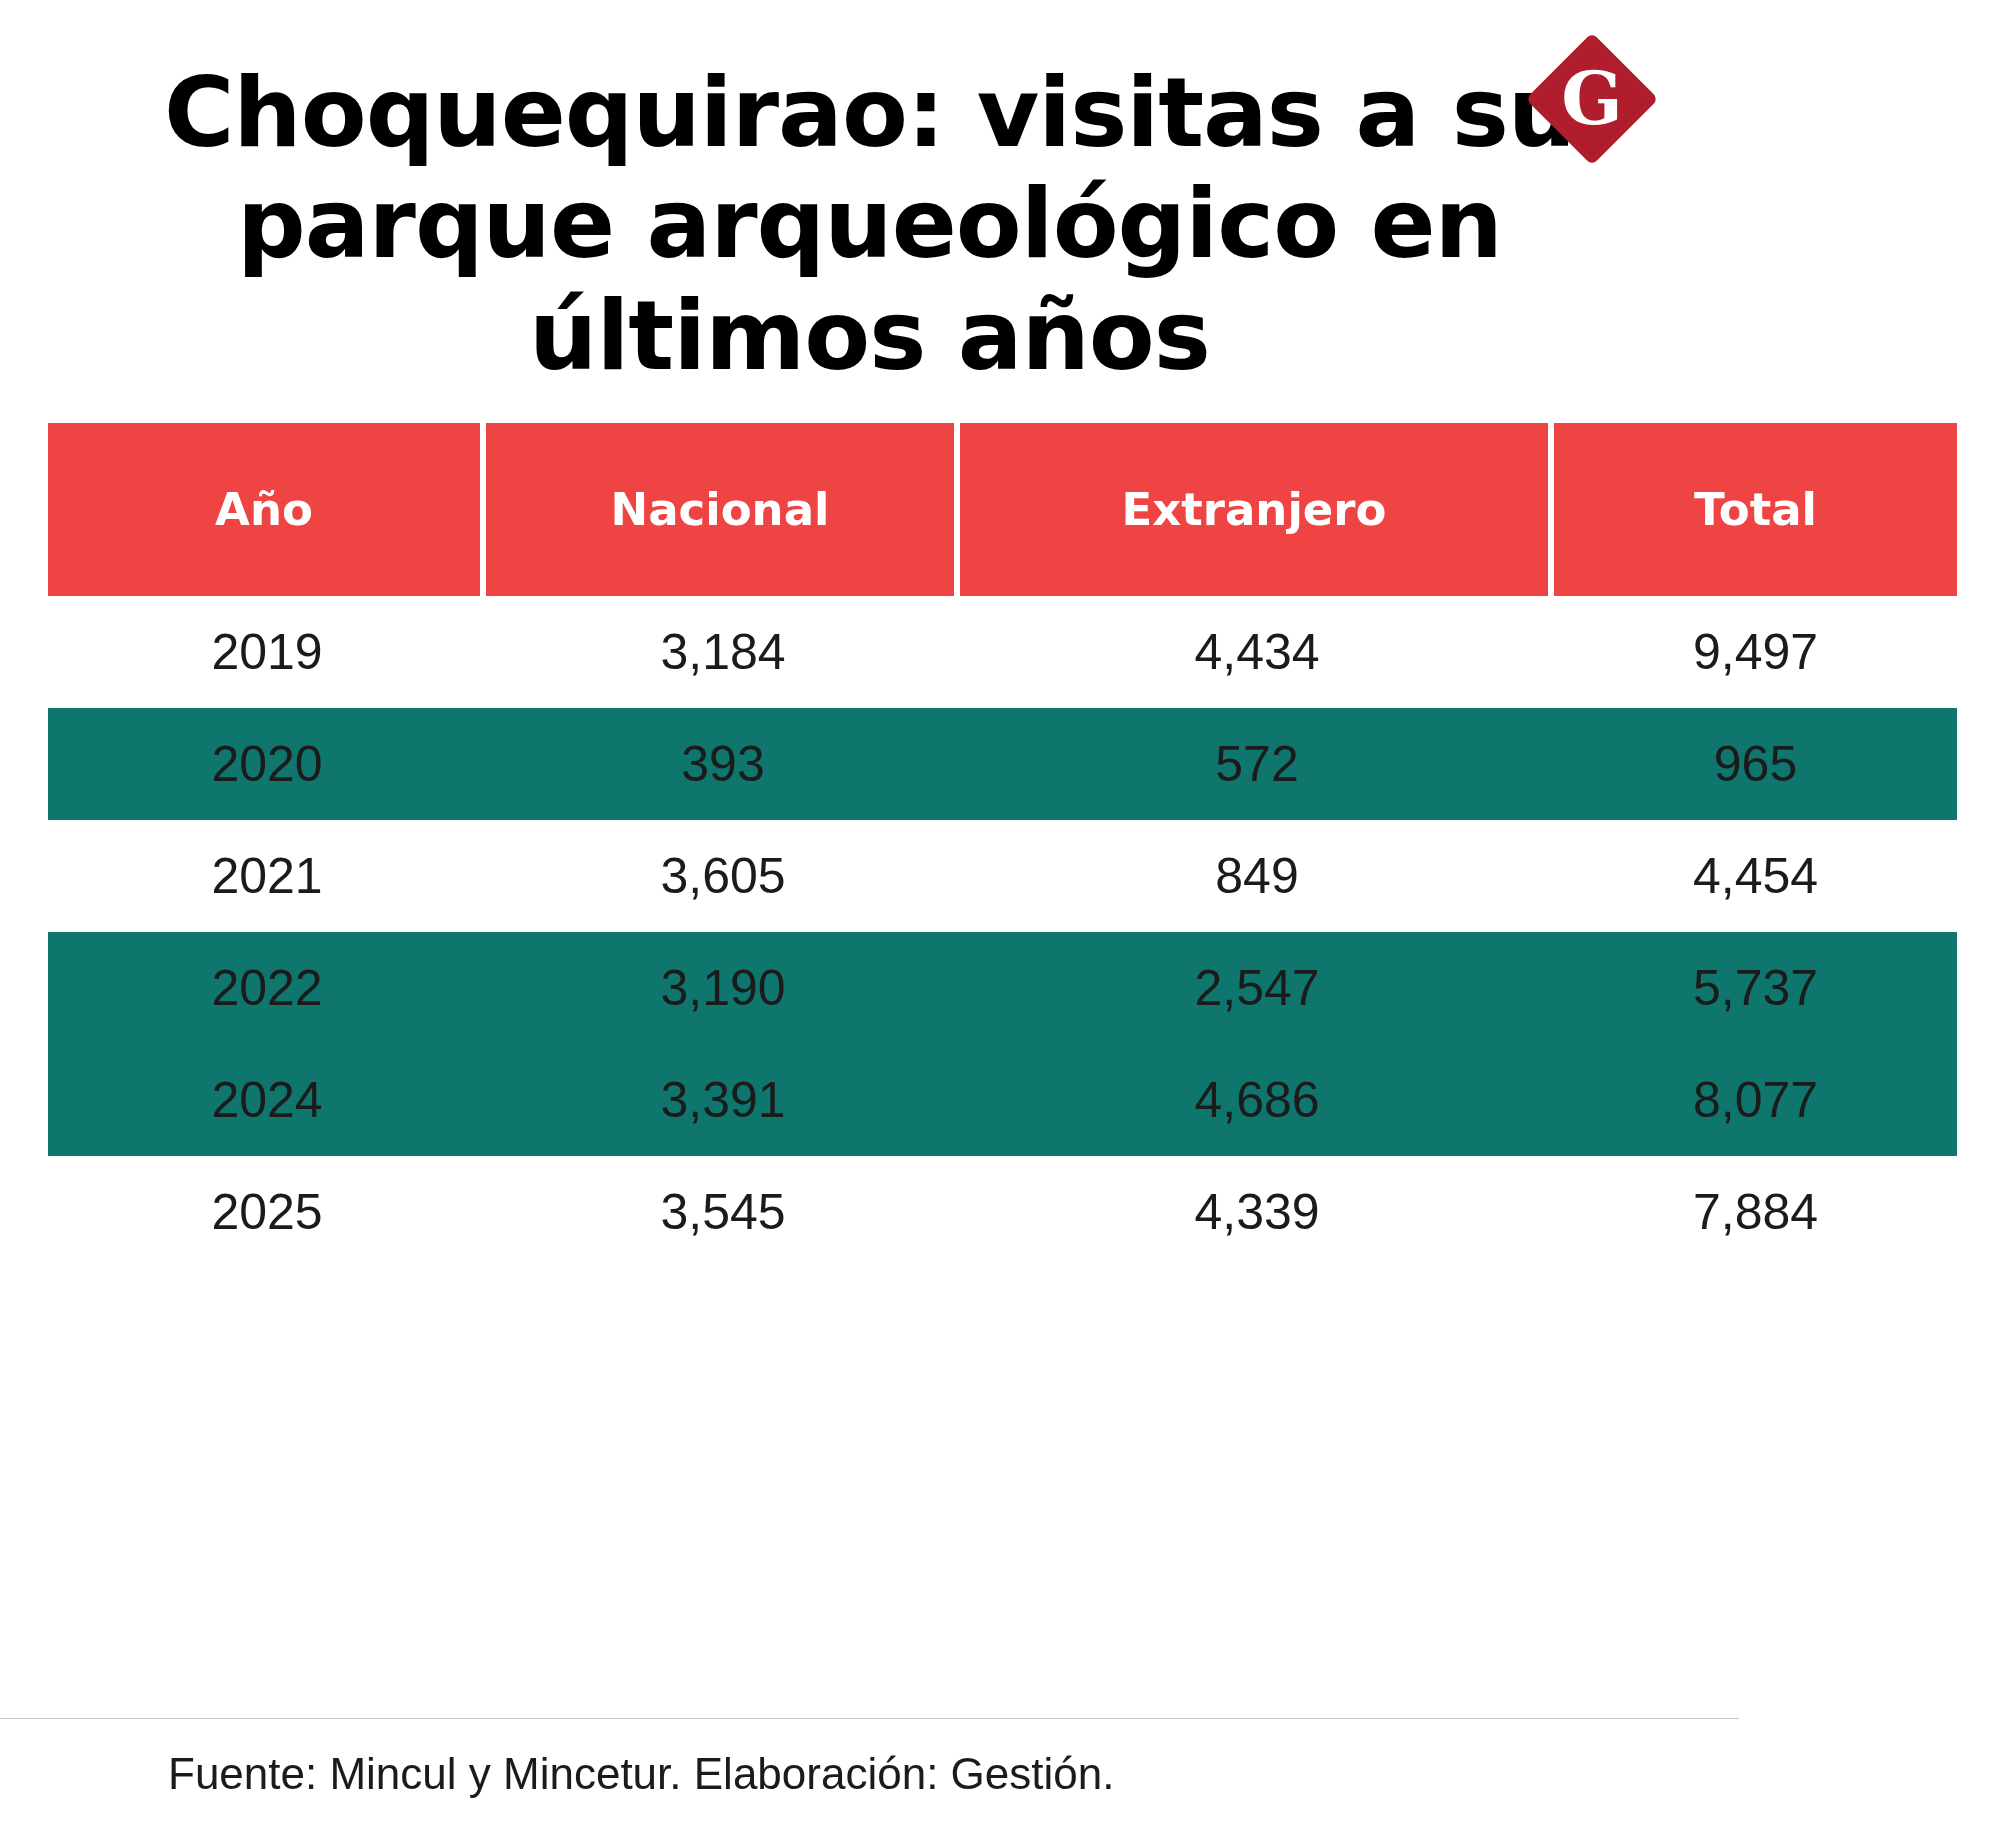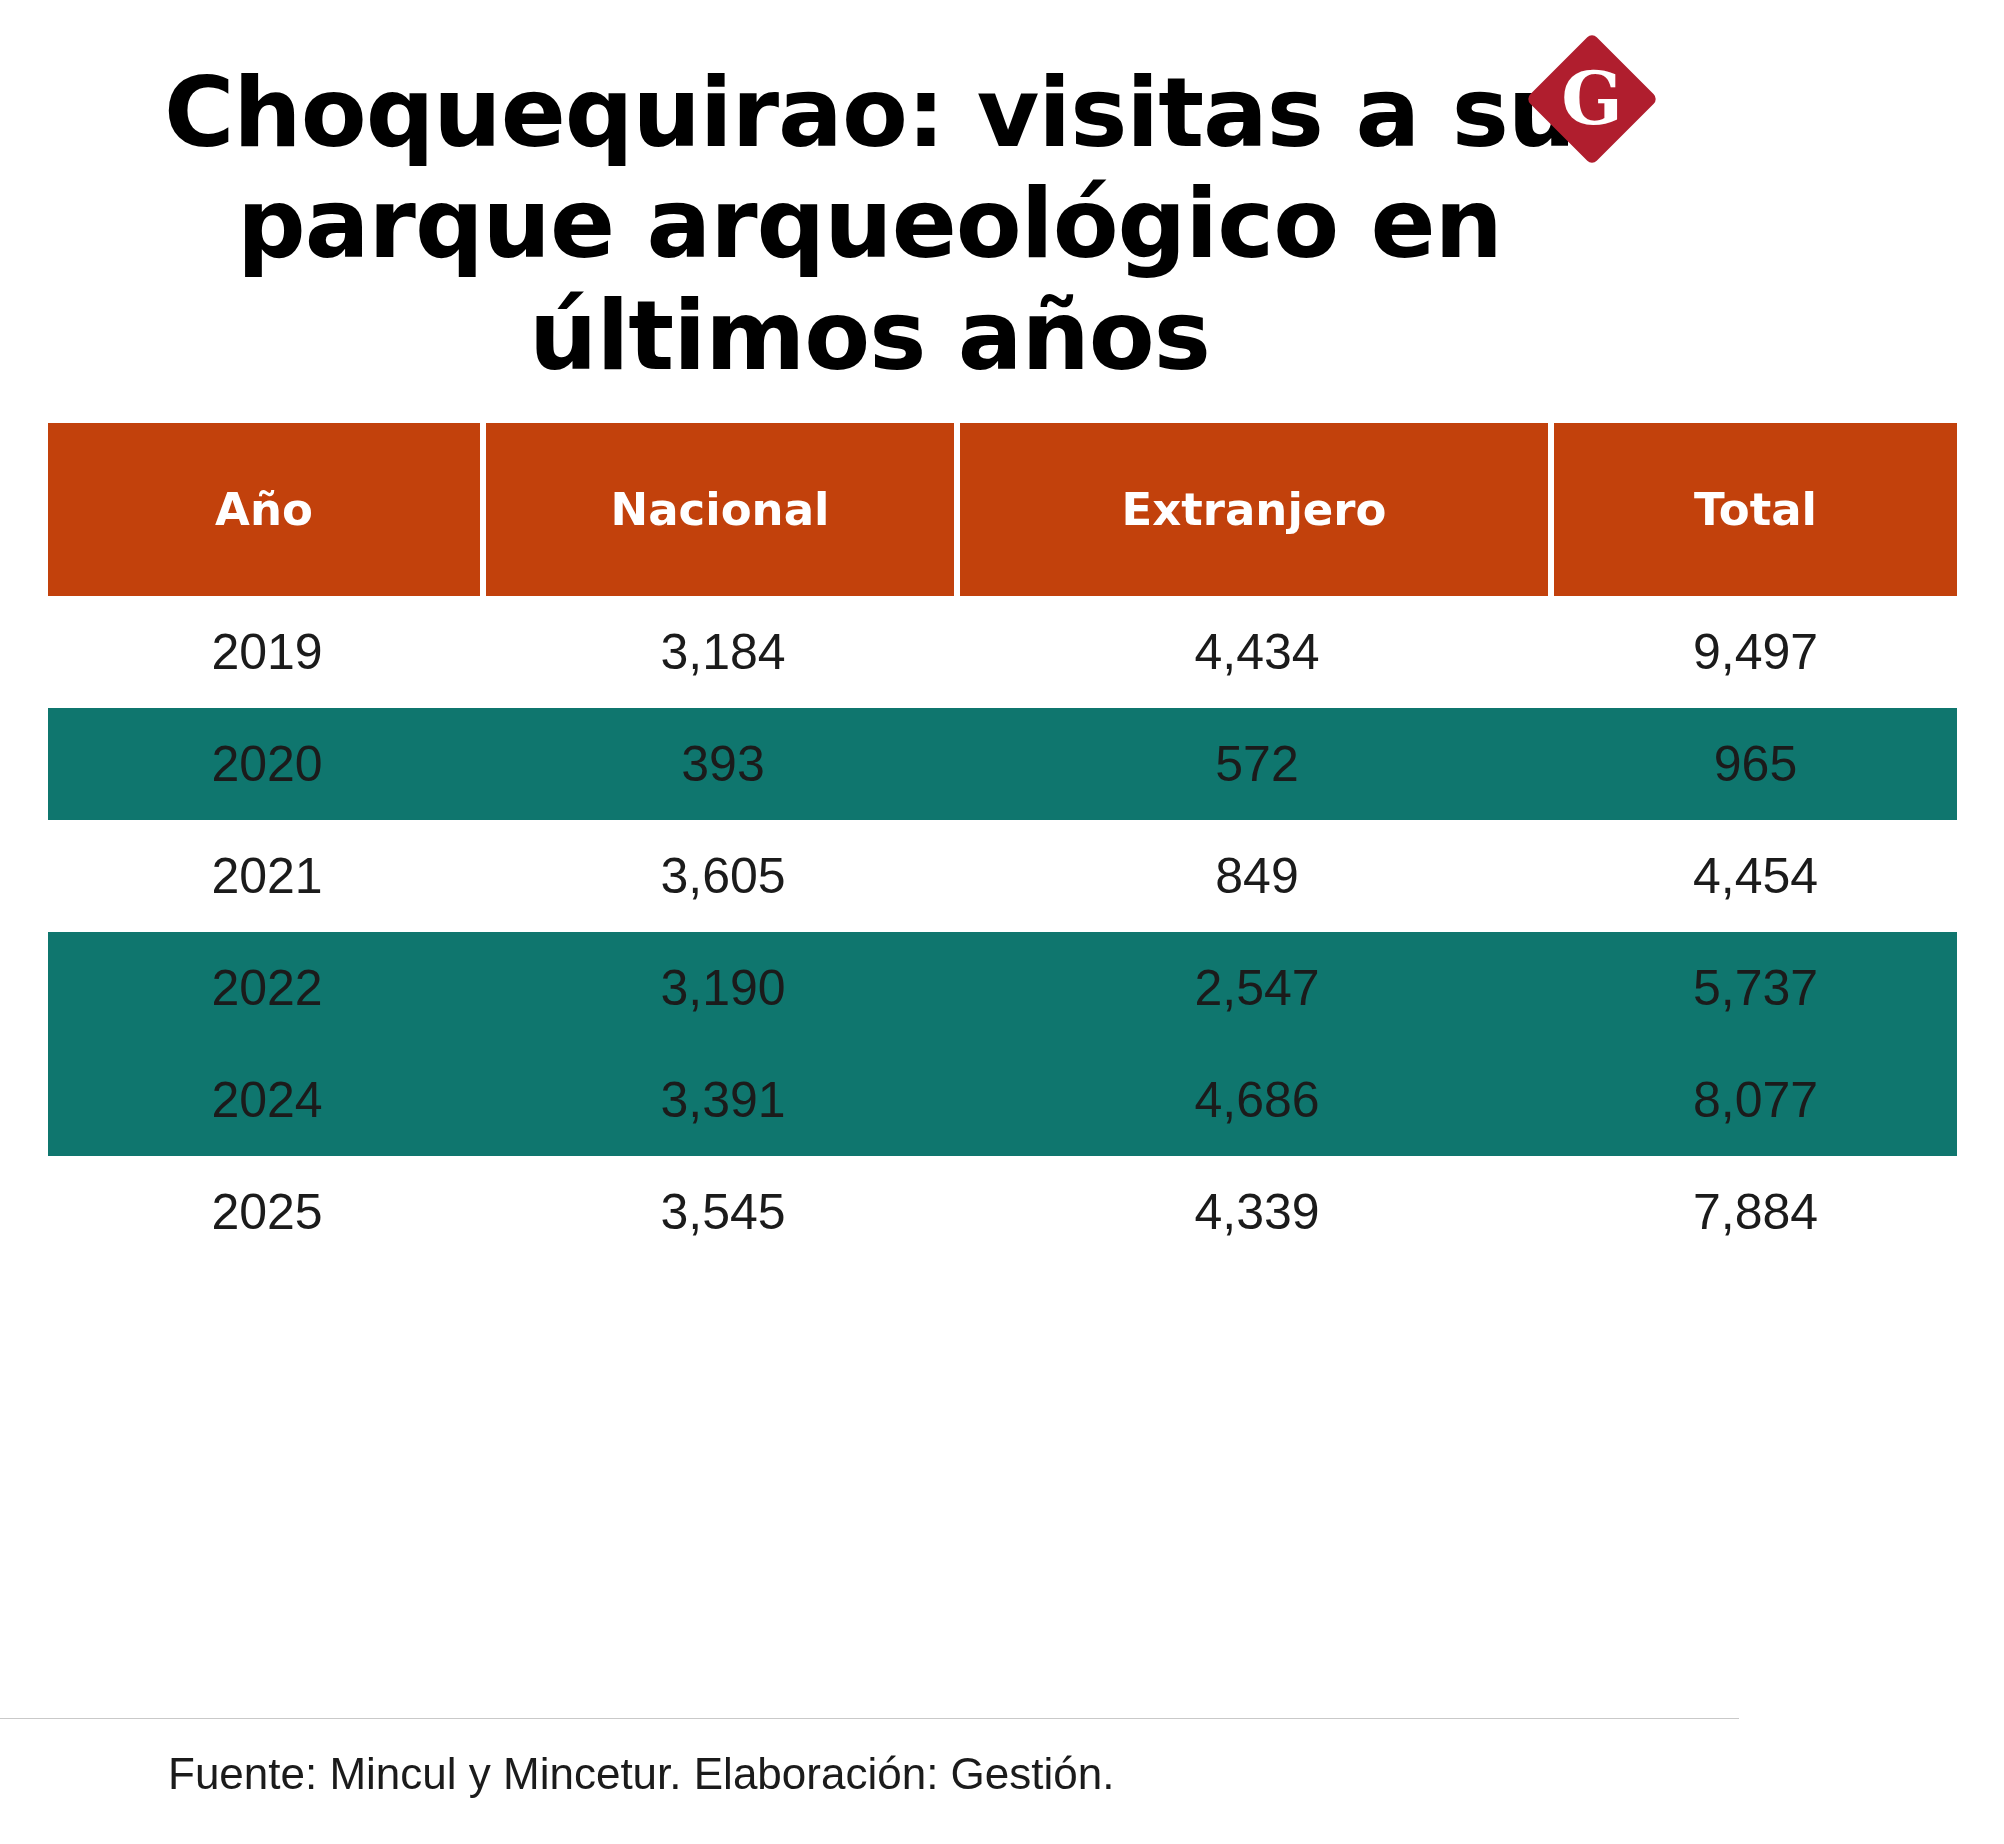--- a/index.html
+++ b/index.html
@@ -89,21 +89,21 @@
     border-spacing: 0;
     width: 1909px;
     table-layout: fixed;
   }
   table.data col.c0 { width: 438px; }
   table.data col.c1 { width: 474px; }
   table.data col.c2 { width: 594px; }
   table.data col.c3 { width: 403px; }
 
   table.data thead th {
-    background: #c2410c;
+    background: #ef4444;
     color: #ffffff;
     font-family: "DejaVu Sans", sans-serif;
     font-weight: bold;
     font-size: 45px;
     height: 171px;
     text-align: center;
     vertical-align: middle;
     border-right: 6.7px solid #ffffff;
     letter-spacing: 0px;
   }

